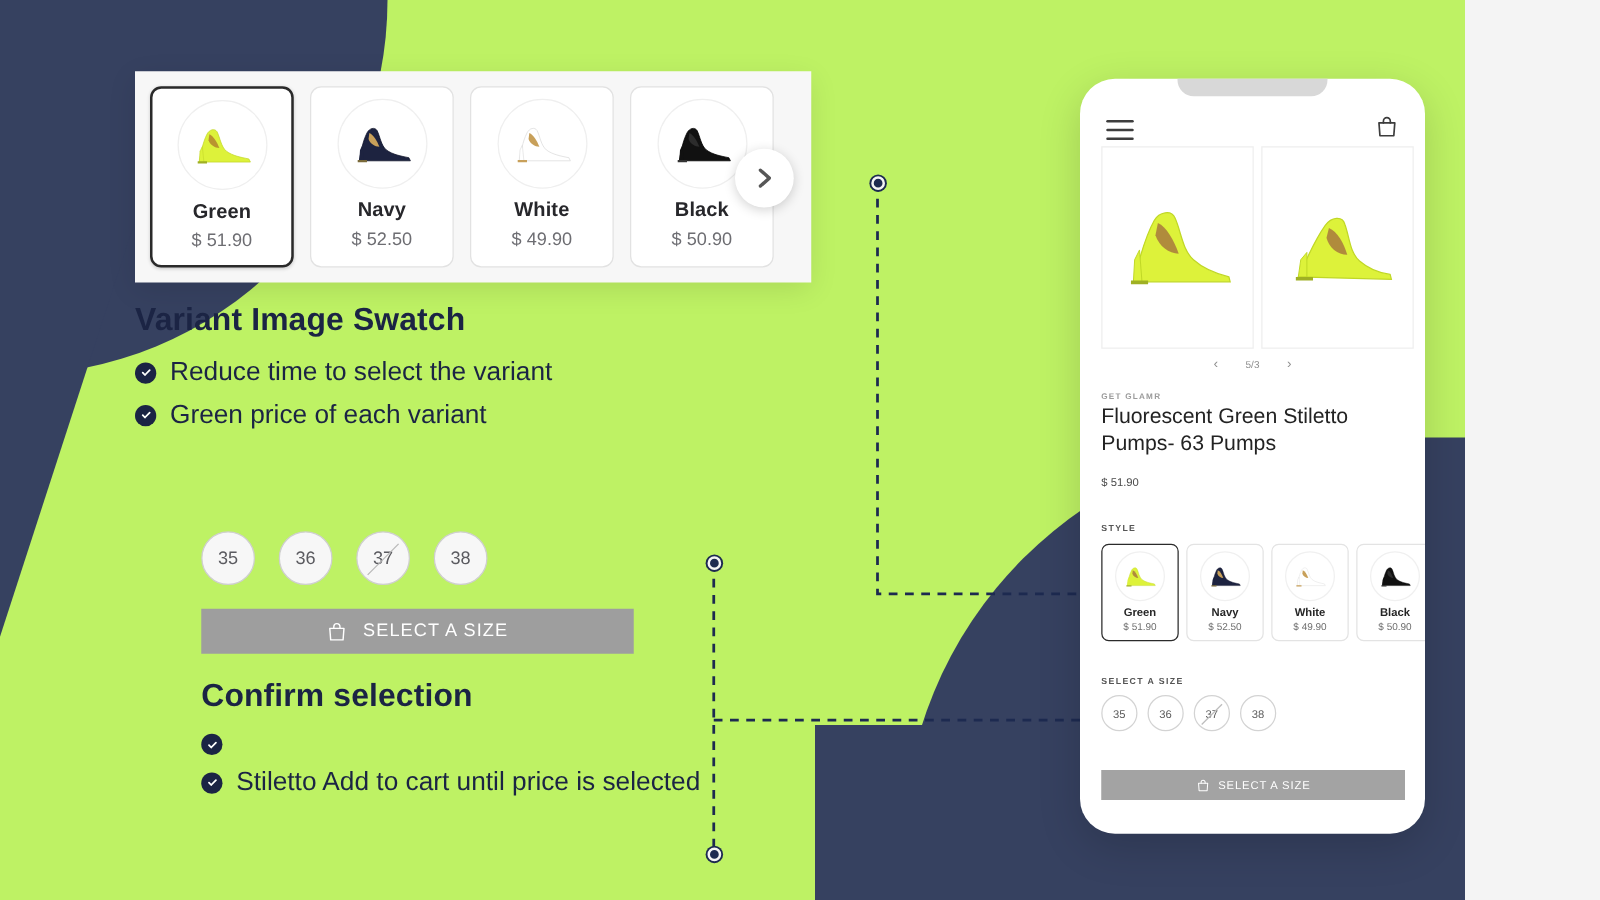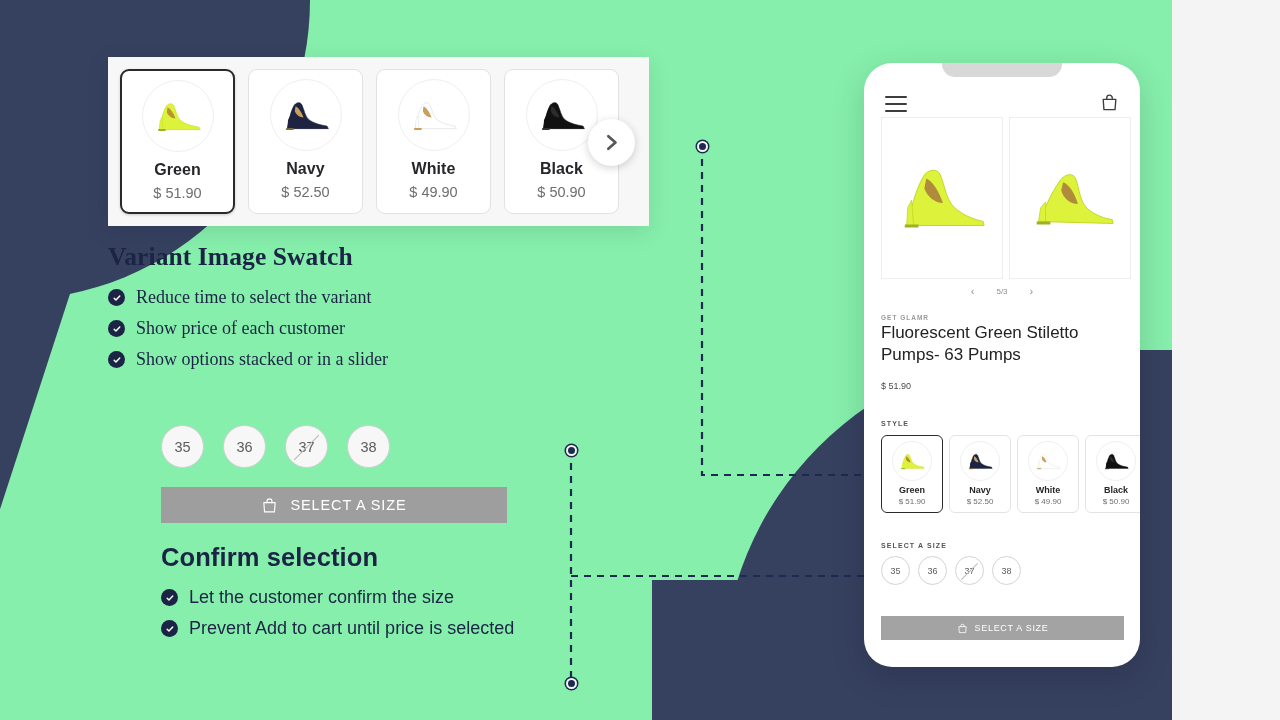--- a/index.html
+++ b/index.html
@@ -5,21 +5,21 @@
   * { box-sizing: border-box; margin: 0; padding: 0; }
   html, body {
     width: 1280px; height: 720px;
     overflow: hidden;
     font-family: "Liberation Sans", sans-serif;
     background: #f4f4f4;
   }
   #stage {
     position: relative;
     width: 1172px; height: 720px;
-    background: #86efac;
+    background: #bef264;
     overflow: hidden;
   }
 
   
   .blob-tl {
     position: absolute;
     left: -260px; top: -210px;
     width: 570px; height: 510px;
     background: #364160;
     border-radius: 0 0 300px 0;
@@ -114,40 +114,40 @@
     border-radius: 50%;
     background: #ffffff;
     box-shadow: 0 2px 9px rgba(0,0,0,0.18);
     display: flex; align-items: center; justify-content: center;
     z-index: 9;
     cursor: pointer;
   }
   .chev-btn svg { width: 19px; height: 19px; }
 
   
-  .block-a { position: absolute; left: 108px; top: 242px; z-index: 5; font-family: Liberation Serif, serif; }
+  .block-a { position: absolute; left: 108px; top: 242px; z-index: 5; }
   .block-b { position: absolute; left: 161px; top: 543px; z-index: 5; }
   .sec-title {
     font-size: 25.5px; font-weight: bold;
     color: #1b2444; letter-spacing: .1px;
   }
   .bullets { margin-top: 15px; }
   .bullet {
     display: flex; align-items: center;
     gap: 11px; margin-bottom: 10px;
   }
   .chk {
     width: 17px; height: 17px; flex: 0 0 17px;
     border-radius: 50%;
     background: #1b2444;
     display: flex; align-items: center; justify-content: center;
   }
   .chk svg { width: 10px; height: 10px; }
   .bullet-text {
-    font-size: 18px;
+    font-size: 21px;
     color: #1b2444;
   }
   .bullet-text b { font-weight: normal; }
 
   
   .size-row {
     position: absolute; left: 161px; top: 425px;
     display: flex; gap: 19px; z-index: 5;
   }
   .size-pill {
@@ -409,29 +409,21 @@
             </svg>
           </span>
         <span class="bullet-text">Reduce time to select the variant</span>
       </div>
       <div class="bullet">
         <span class="chk">
             <svg viewBox="0 0 16 16">
               <path d="M3.5 8.3 L6.3 11.2 L12.4 4.9" fill="none" stroke="#fff" stroke-width="2.3" stroke-linecap="round" stroke-linejoin="round"></path>
             </svg>
           </span>
-        <span class="bullet-text">Show price of each customer</span>
-      </div>
-      <div class="bullet">
-        <span class="chk">
-            <svg viewBox="0 0 16 16">
-              <path d="M3.5 8.3 L6.3 11.2 L12.4 4.9" fill="none" stroke="#fff" stroke-width="2.3" stroke-linecap="round" stroke-linejoin="round"></path>
-            </svg>
-          </span>
-        <span class="bullet-text">Show options stacked or in a slider</span>
+        <span class="bullet-text">Green price of each variant</span>
       </div>
     </div>
   </div>
 
   <div class="size-row">
     <div class="size-pill">35</div>
     <div class="size-pill">36</div>
     <div class="size-pill disabled">37</div>
     <div class="size-pill">38</div>
   </div>
@@ -446,29 +438,28 @@
 
   <div class="block-b">
     <div class="sec-title">Confirm selection</div>
     <div class="bullets">
       <div class="bullet">
         <span class="chk">
             <svg viewBox="0 0 16 16">
               <path d="M3.5 8.3 L6.3 11.2 L12.4 4.9" fill="none" stroke="#fff" stroke-width="2.3" stroke-linecap="round" stroke-linejoin="round"></path>
             </svg>
           </span>
-        <span class="bullet-text">Let the customer confirm the size</span>
       </div>
       <div class="bullet">
         <span class="chk">
             <svg viewBox="0 0 16 16">
               <path d="M3.5 8.3 L6.3 11.2 L12.4 4.9" fill="none" stroke="#fff" stroke-width="2.3" stroke-linecap="round" stroke-linejoin="round"></path>
             </svg>
           </span>
-        <span class="bullet-text"><span>Prevent </span><b>Add to cart</b><span> until price is selected</span></span>
+        <span class="bullet-text"><span>Stiletto </span><b>Add to cart</b><span> until price is selected</span></span>
       </div>
     </div>
   </div>
 
   <div class="phone">
     <div class="phone-notch"></div>
 
     <div class="phone-topbar">
       <div class="burger">
           <span></span>

